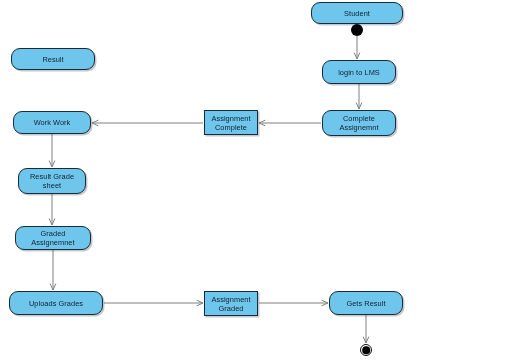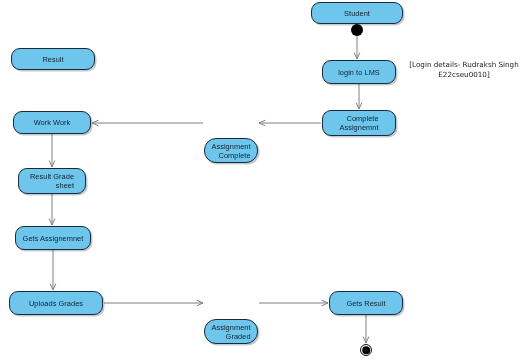--- a/index.html
+++ b/index.html
@@ -27,31 +27,30 @@
     position: absolute;
     box-sizing: border-box;
     background: #6ec6ec;
     border: 1.2px solid #1b2a3a;
     color: #12202e;
     font-size: 7.4px;
     line-height: 9px;
     display: flex;
     align-items: center;
     justify-content: center;
-    text-align: right;
+    text-align: center;
     box-shadow: 1.5px 1.5px 0 rgba(40,60,80,0.28);
     letter-spacing: 0.05px;
   }
   .node.rounded {
     border-radius: 9px;
   }
   .node.rect {
-    border-radius: 12px;
+    border-radius: 0;
     box-shadow: 1.5px 1.5px 0 rgba(40,60,80,0.28);
-    margin-top: 28px;
   }
   .node-label {
     padding: 0 3px;
     white-space: pre-line;
   }
   .init-node {
     position: absolute;
     border-radius: 50%;
     background: #000000;
   }
@@ -127,34 +126,32 @@
 Complete</span>
       </div>
       <div class="node rounded" style="left: 13px; top: 111px; width: 78px; height: 23px;">
         <span class="node-label">Work Work</span>
       </div>
       <div class="node rounded" style="left: 18px; top: 168px; width: 68px; height: 26px;">
         <span class="node-label">Result Grade
 sheet</span>
       </div>
       <div class="node rounded" style="left: 15px; top: 226px; width: 76px; height: 24px;">
-        <span class="node-label">Gets Assignemnet</span>
+        <span class="node-label">Graded Assignemnet</span>
       </div>
       <div class="node rounded" style="left: 9px; top: 291px; width: 94px; height: 24px;">
         <span class="node-label">Uploads Grades</span>
       </div>
       <div class="node rect" style="left: 204px; top: 291px; width: 54px; height: 25px;">
         <span class="node-label">Assignment
 Graded</span>
       </div>
       <div class="node rounded" style="left: 329px; top: 291px; width: 74px; height: 24px;">
         <span class="node-label">Gets Result</span>
       </div>
       <div class="init-node" style="left: 350.8px; top: 23.8px; width: 12.4px; height: 12.4px;"></div>
       <div class="end-node" style="left: 359.6px; top: 343.6px; width: 12.8px; height: 12.8px;">
         <div class="end-node-inner" style="width: 7.6px; height: 7.6px;"></div>
       </div>
     </div>
 
-  <div class="note" id="note-0" style="left: 406px; top: 60px; width: 116px;">[Login details- Rudraksh Singh
-E22cseu0010]</div>
 
 </div>
 
 </body></html>

